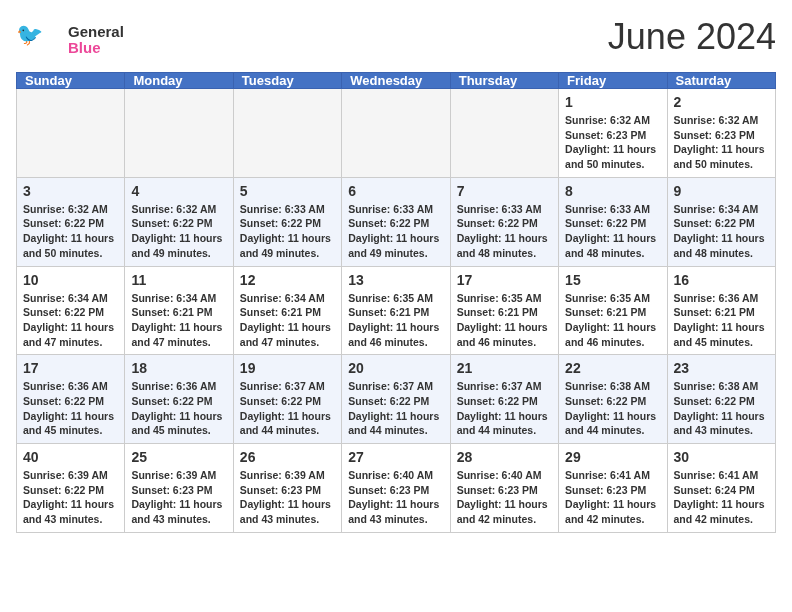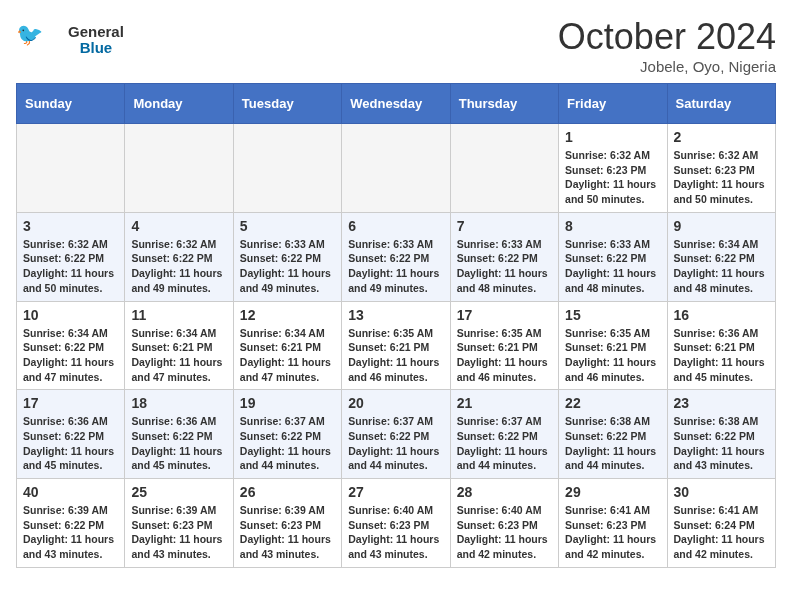--- a/index.html
+++ b/index.html
@@ -42,21 +42,21 @@
     .calendar {
       width: 100%;
       border-collapse: collapse;
       border: 1px solid #ccc;
     }
     .calendar th {
       background: #4472c4;
       color: #fff;
       font-size: 13px;
       font-weight: bold;
-      padding: 12px 8px;
+      padding: 0 8px;
       border: 1px solid #3a62b0;
       text-align: left;
     }
     .calendar td {
       border: 1px solid #ccc;
       vertical-align: top;
       padding: 5px 6px;
       font-size: 11px;
       color: #333;
       width: calc(100% / 7);
@@ -89,26 +89,25 @@
 <body>
 
 <div class="header">
   <div class="logo">
     <svg width="48" height="48" viewBox="0 0 48 48">
 
       <text x="0" y="26" font-size="22" fill="#4a90d9">🐦</text>
     </svg>
     <div class="logo-text">
       <div>General</div>
-      <div style="color:#0369a1;text-align:center;">Blue</div>
+      <div style="color:#ec4899;">Blue</div>
     </div>
   </div>
   <div class="title-block">
-    <div class="month-title">October 2024</div>
-    <div class="location">Jobele, Oyo, Nigeria</div>
+    <div class="month-title">June 2024</div>
   </div>
 </div>
 
 <table class="calendar">
   <thead>
     <tr>
     <th>Sunday</th>
         <th>Monday</th>
         <th>Tuesday</th>
         <th>Wednesday</th>

